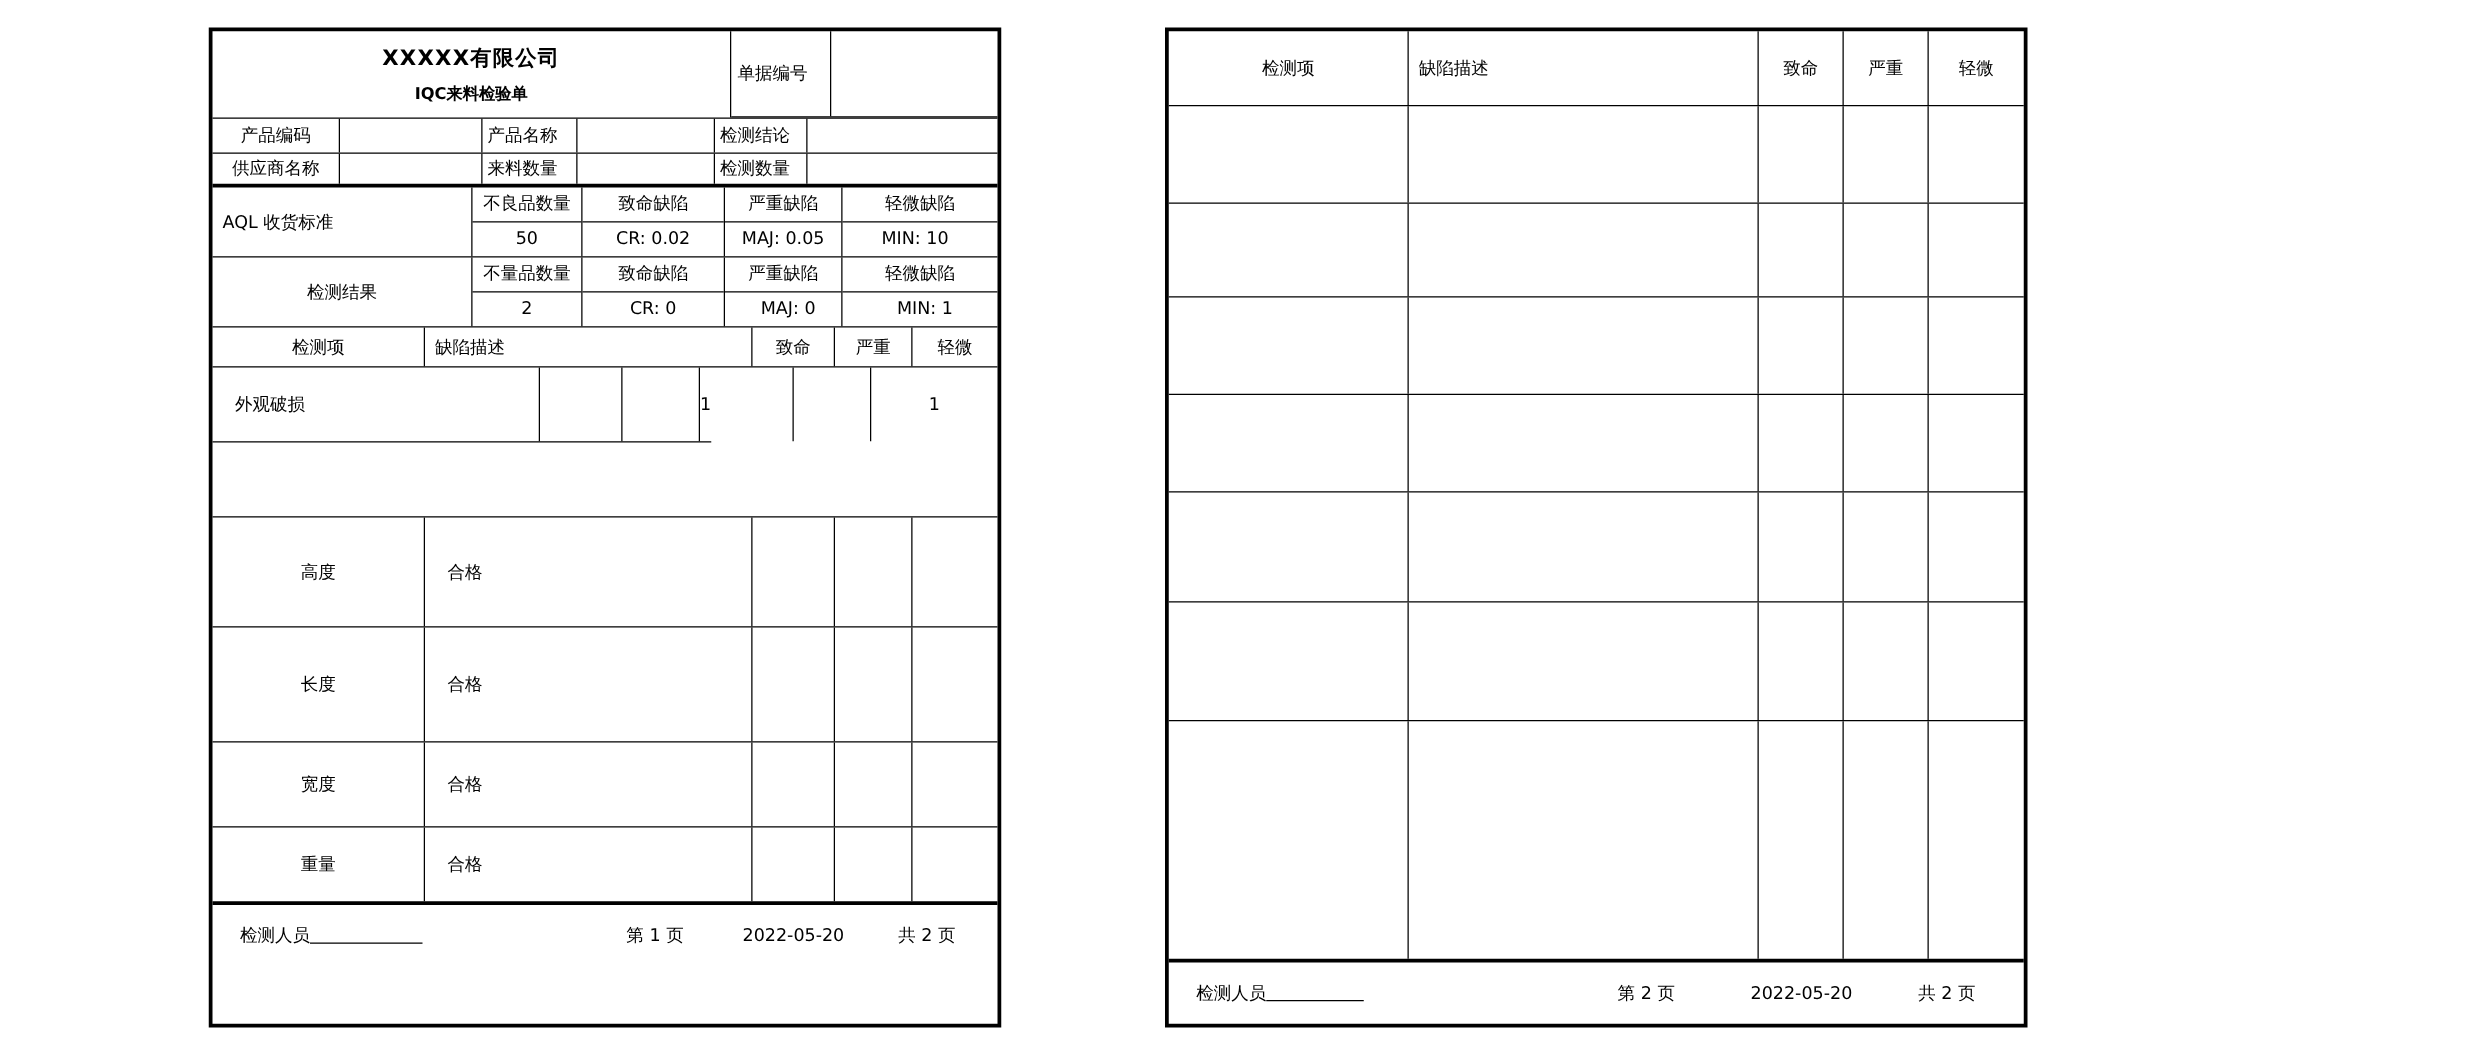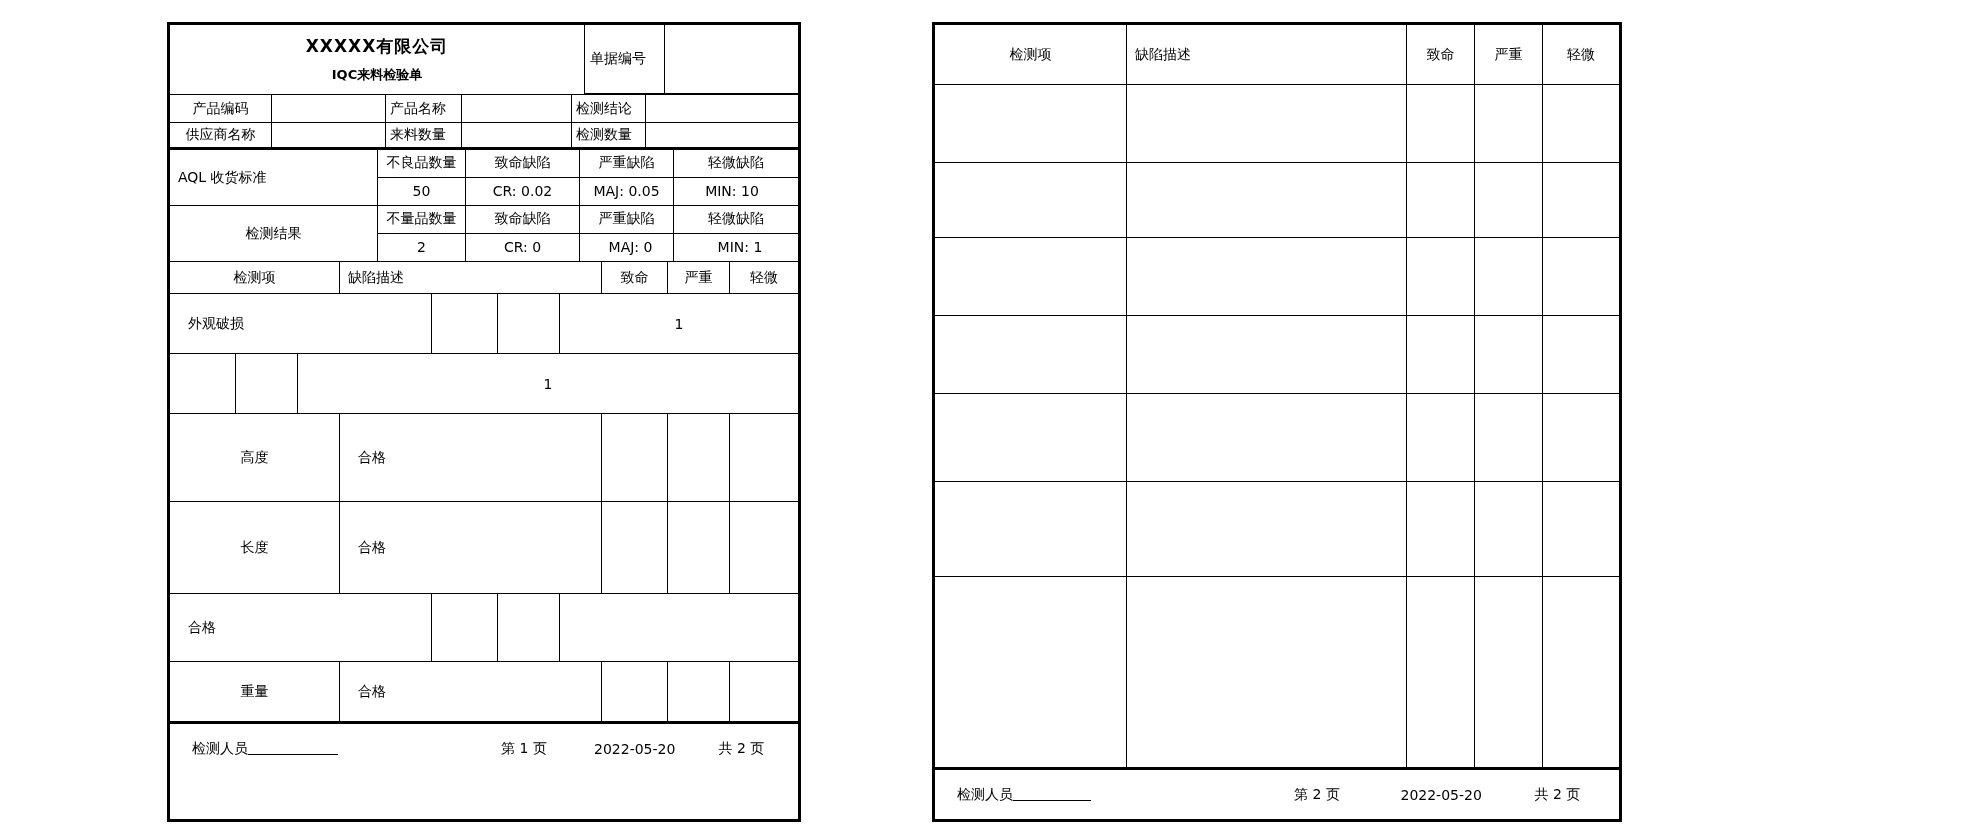--- a/index.html
+++ b/index.html
@@ -122,21 +122,21 @@
 
   <div class="sec bb" style="height:32px">
     <div class="cell br" style="width:170px">检测项</div>
     <div class="cell br tl8" style="width:262px">缺陷描述</div>
     <div class="cell br" style="width:66px">致命</div>
     <div class="cell br" style="width:62px">严重</div>
     <div class="cell" style="flex:1">轻微</div>
   </div>
 
   <div class="sec bb" style="height:120px">
-    <div style="flex:1; display:flex; flex-direction:column">
+    <div style="flex:1; display:flex; flex-direction:row">
       <div class="sec bb" style="height:60px">
         <div class="cell br" style="width:262px; justify-content:flex-start; padding-left:18px">外观破损</div>
         <div class="cell br" style="width:66px"></div>
         <div class="cell br" style="width:62px"></div>
         <div class="cell" style="flex:1">1</div>
       </div>
       <div class="sec" style="height:59px">
         <div class="cell br" style="width:66px"></div>
         <div class="cell br" style="width:62px"></div>
         <div class="cell" style="flex:1">1</div>
@@ -154,20 +154,21 @@
 
   <div class="sec bb" style="height:92px">
     <div class="cell br" style="width:170px">长度</div>
     <div class="cell br" style="width:262px; justify-content:flex-start; padding-left:18px">合格</div>
     <div class="cell br" style="width:66px"></div>
     <div class="cell br" style="width:62px"></div>
     <div class="cell" style="flex:1"></div>
   </div>
 
   <div class="sec bb" style="height:68px">
+    <div class="cell br" style="width:170px">宽度</div>
     <div class="cell br" style="width:262px; justify-content:flex-start; padding-left:18px">合格</div>
     <div class="cell br" style="width:66px"></div>
     <div class="cell br" style="width:62px"></div>
     <div class="cell" style="flex:1"></div>
   </div>
 
   <div class="sec" style="height:59px">
     <div class="cell br" style="width:170px">重量</div>
     <div class="cell br" style="width:262px; justify-content:flex-start; padding-left:18px">合格</div>
     <div class="cell br" style="width:66px"></div>

